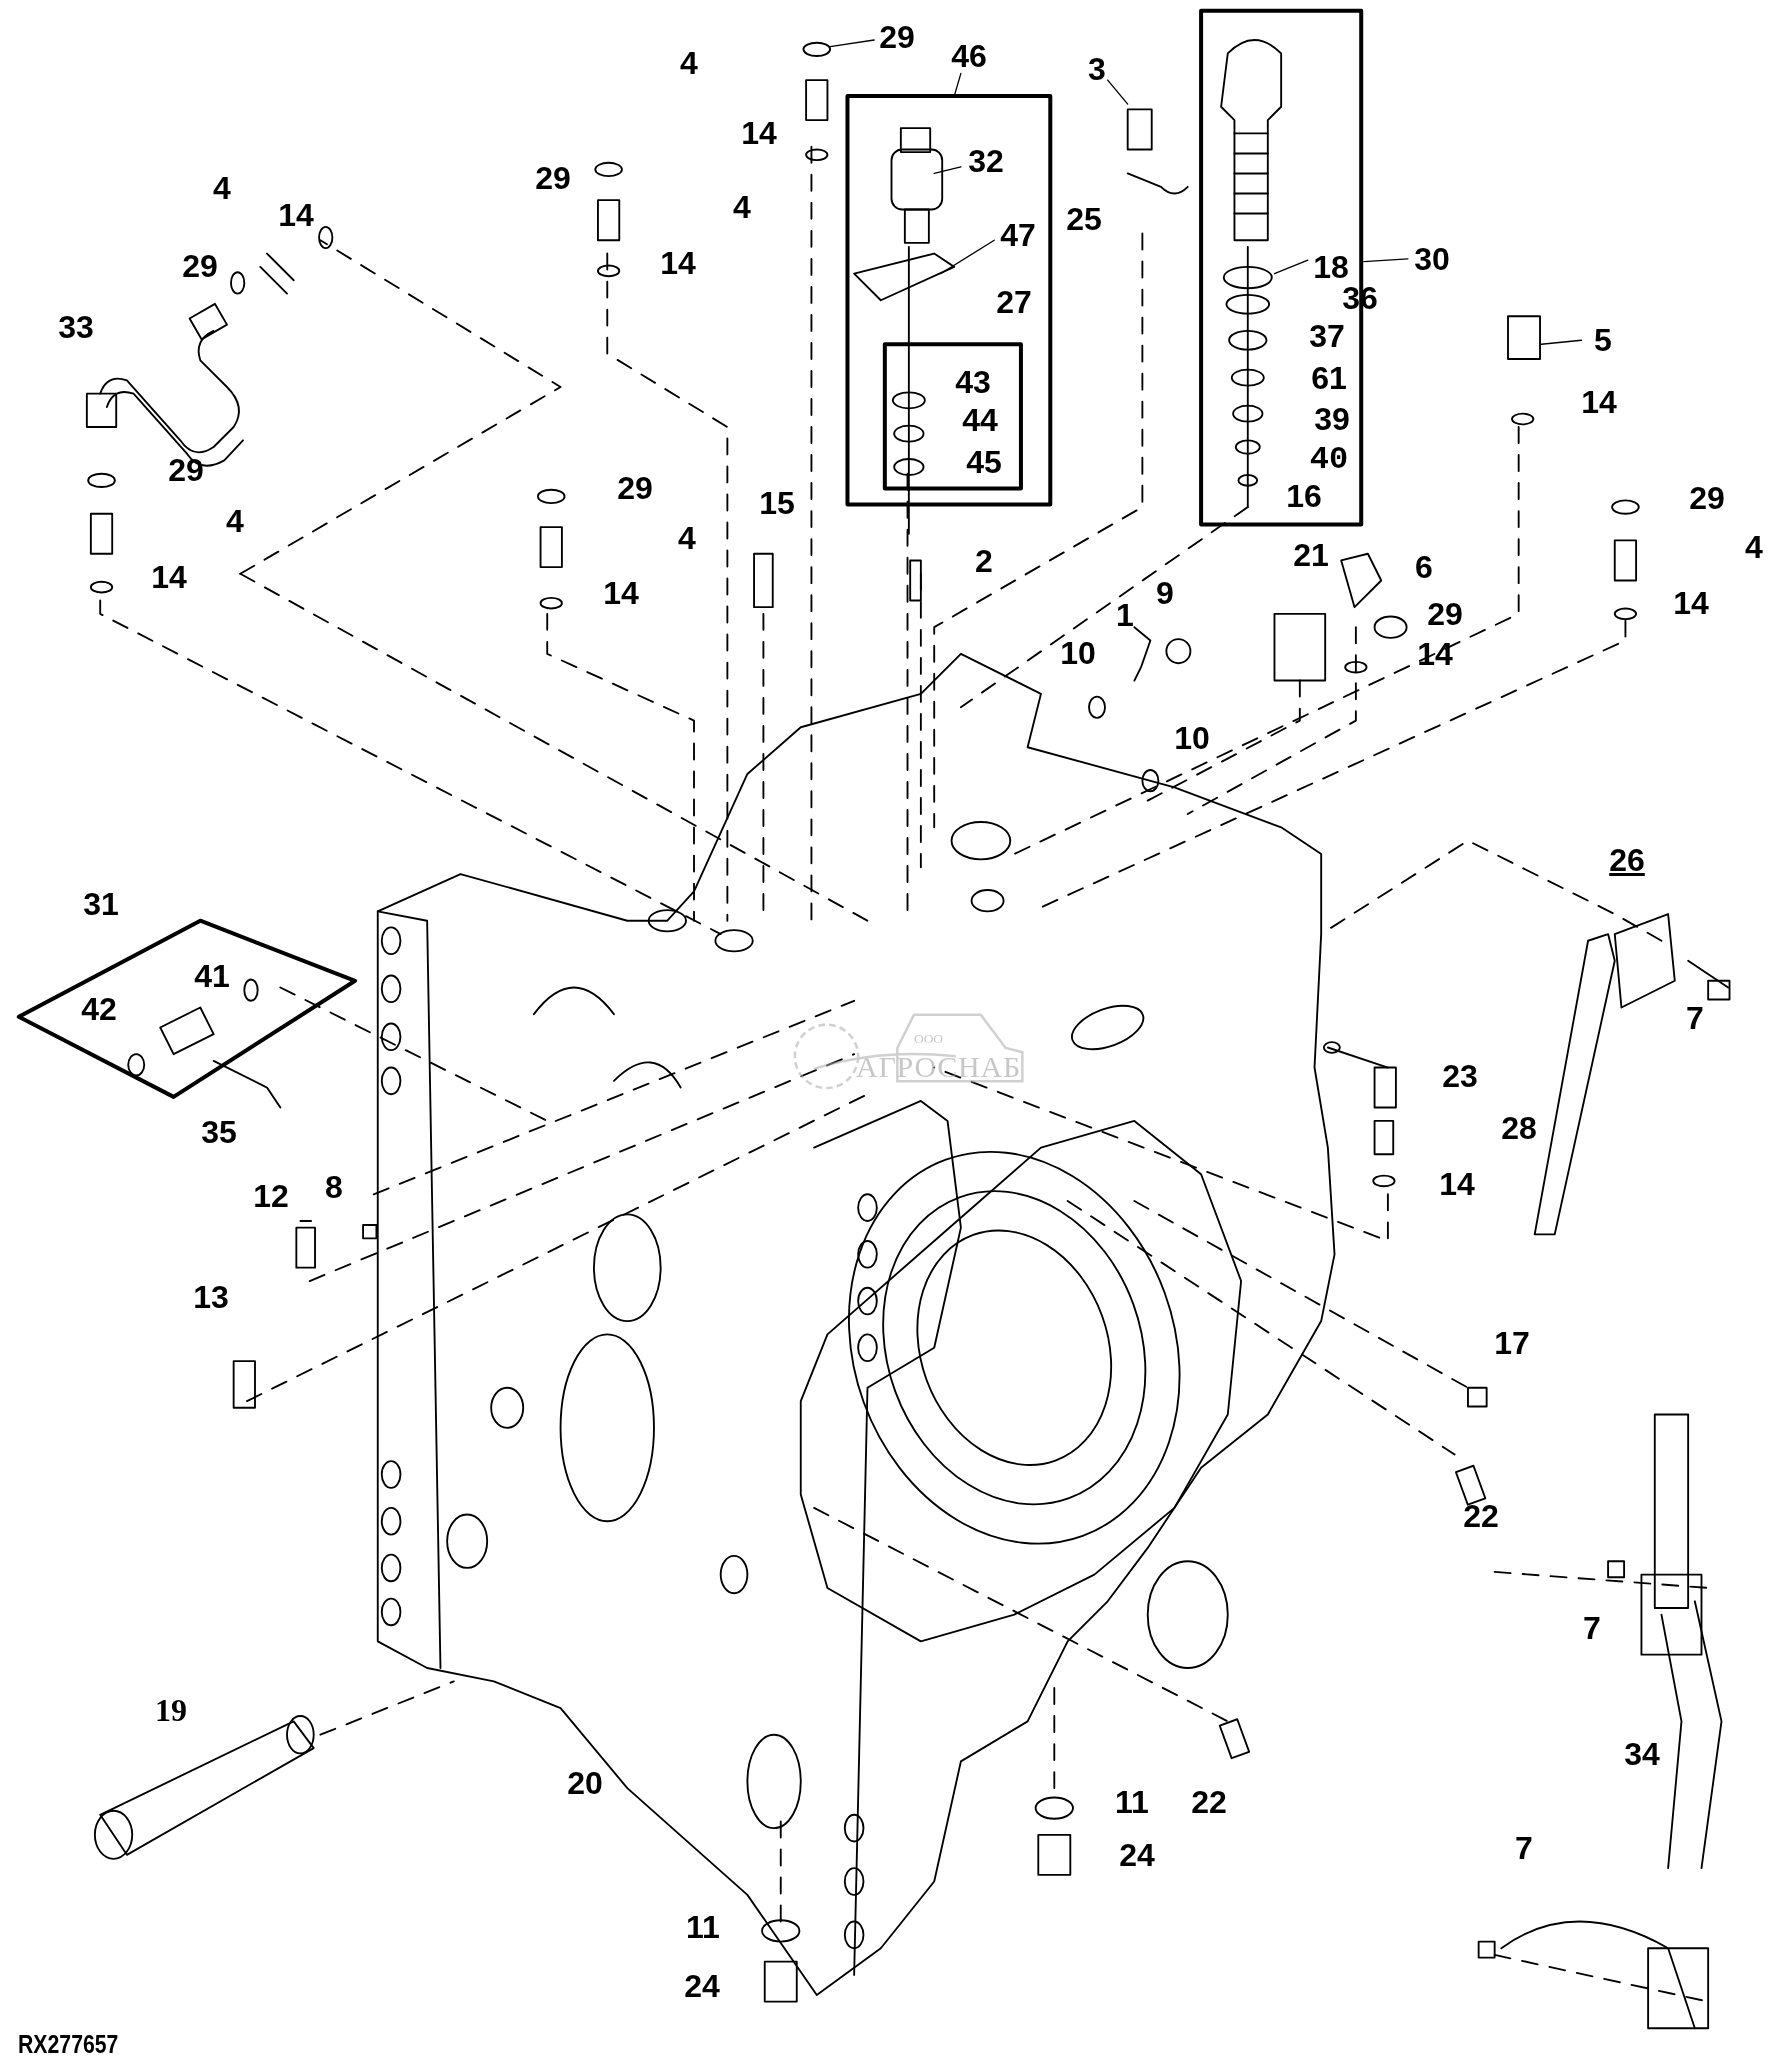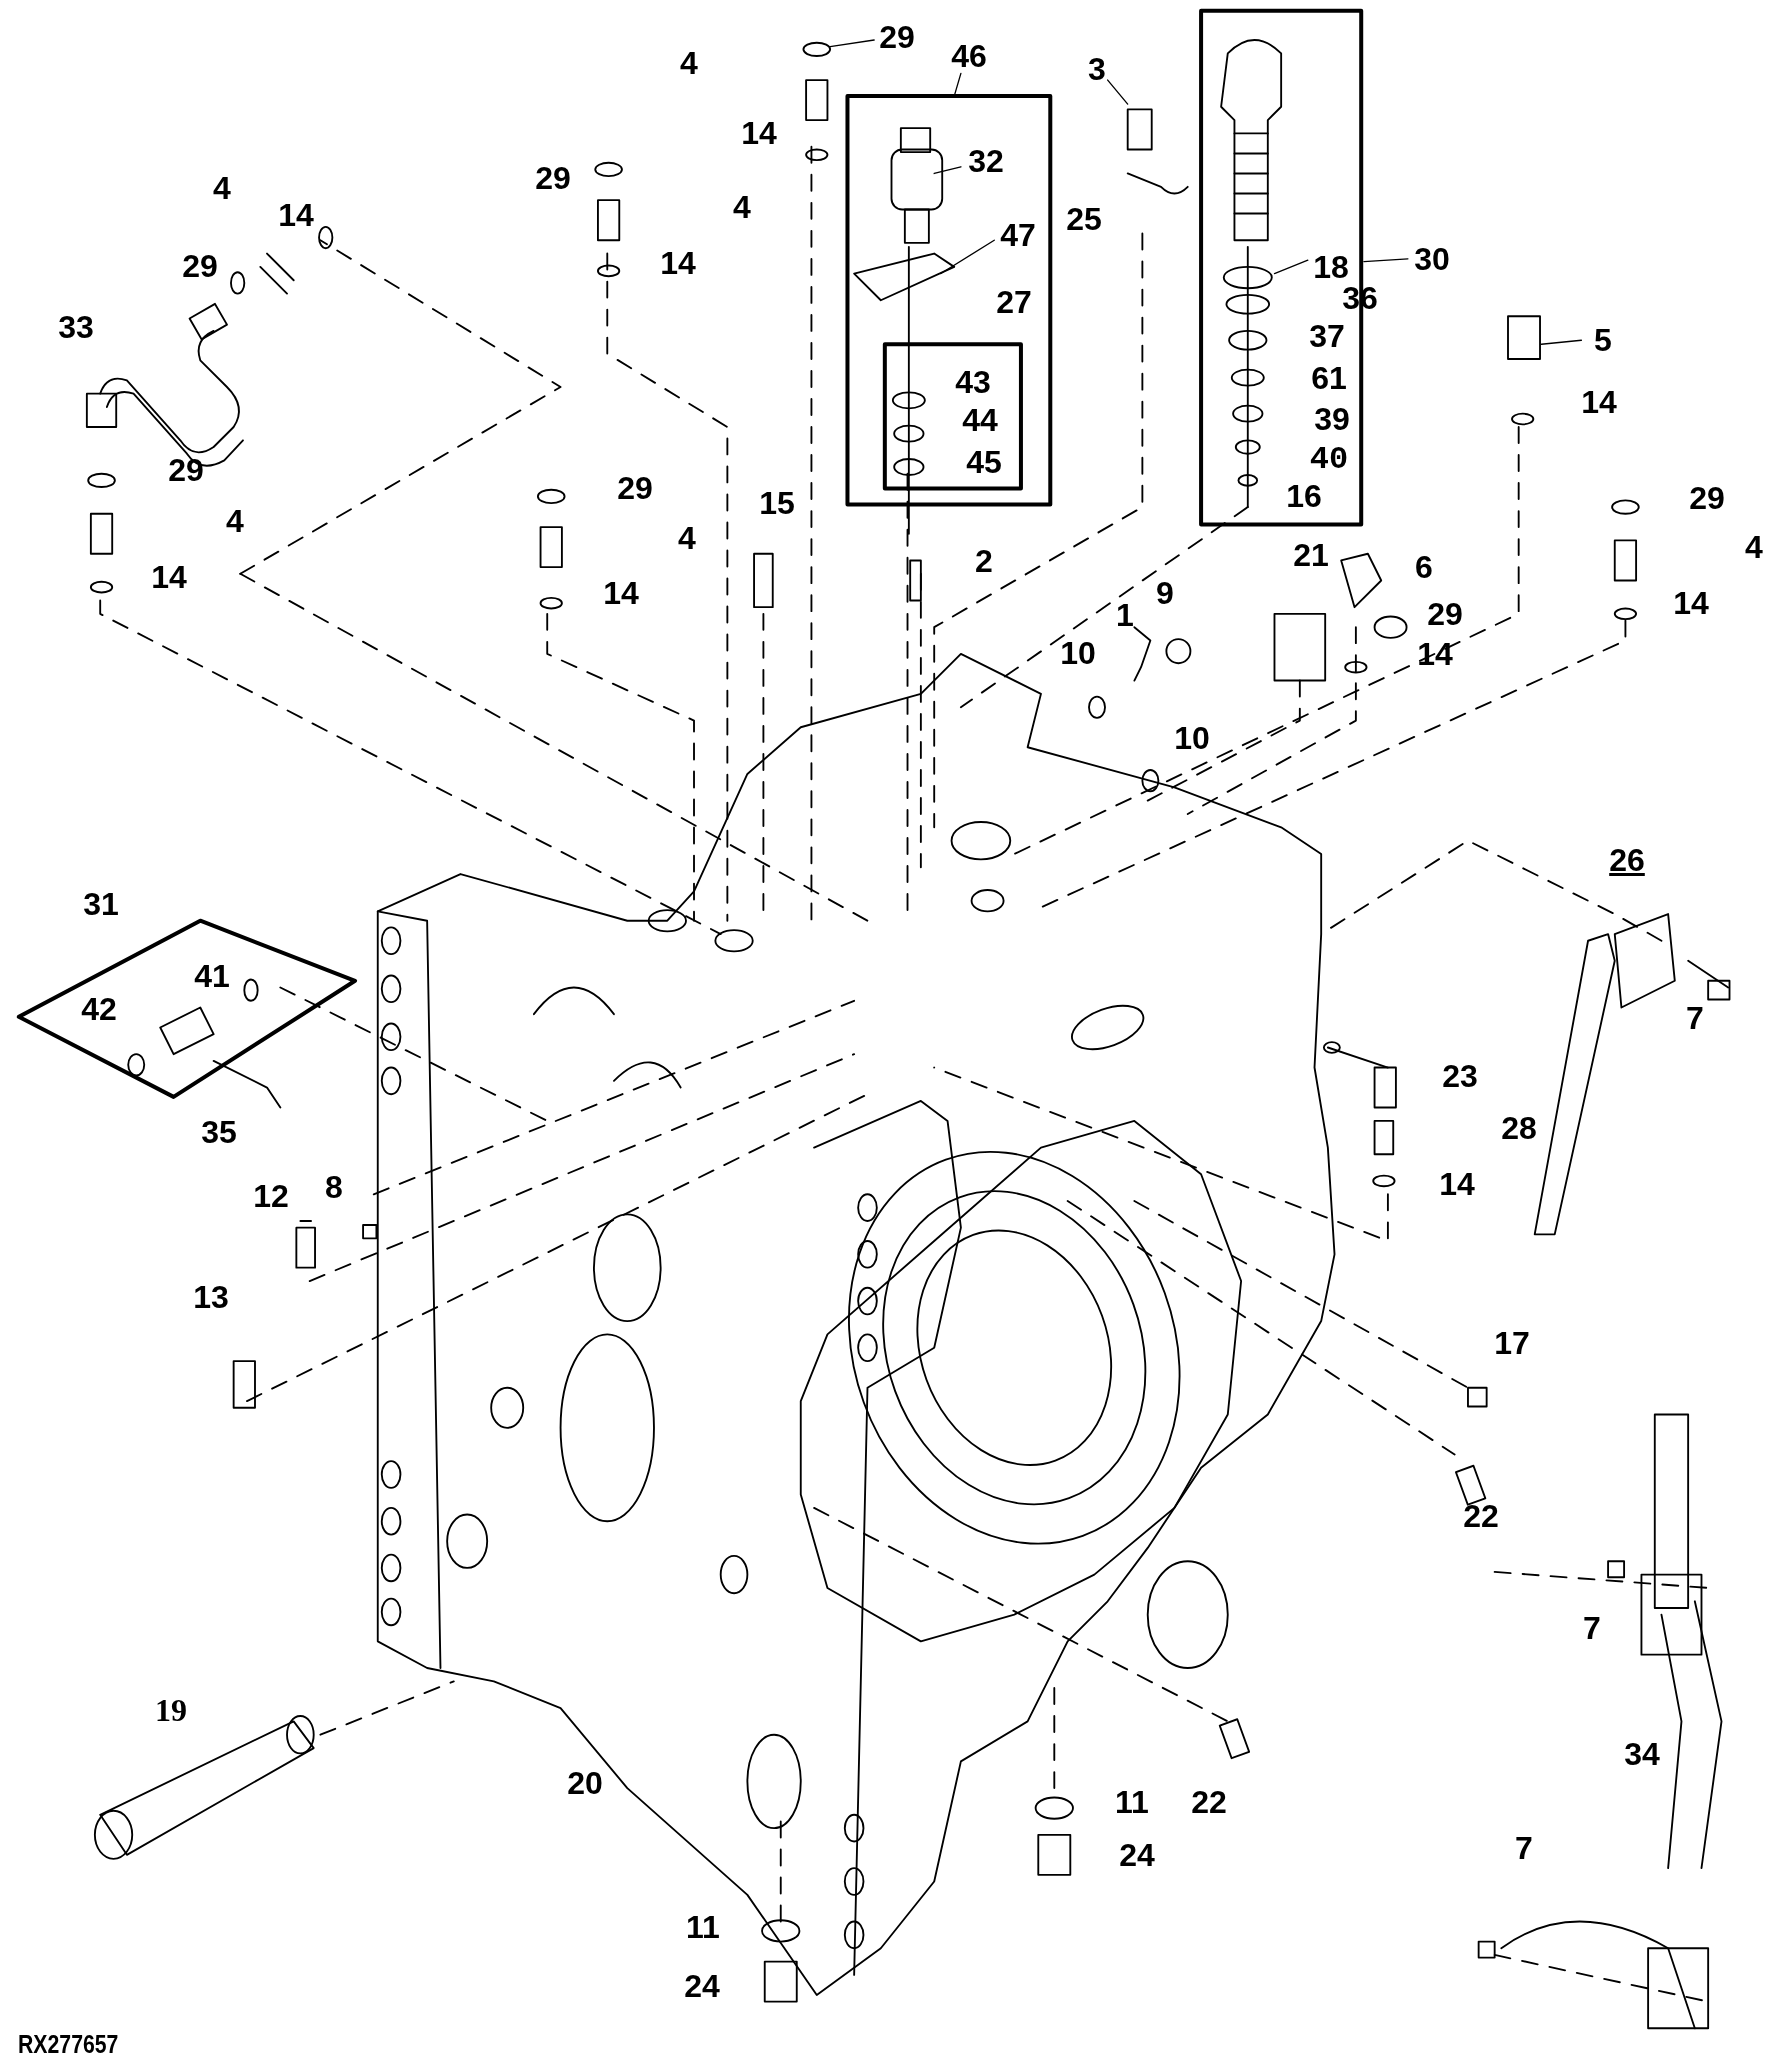--- a/index.html
+++ b/index.html
@@ -224,20 +224,31 @@
           <path d="M830,60 L845,78"></path>
         <path d="M720,125 L700,130"></path>
           <path d="M745,180 L705,205"></path>
           <path d="M980,195 L955,205"></path>
         <path d="M1055,194 L1022,196"></path>
           <path d="M1185,255 L1155,258"></path>
       </g>
     </g>
   </svg>
 
+  <div class="watermark">
+    <svg width="250" height="100" viewBox="0 0 300 120">
+      <g fill="none" stroke="#aaa" stroke-width="3">
+        <circle cx="45" cy="70" r="38" stroke-dasharray="8 5"></circle>
+        <path d="M130,60 L150,20 L230,20 L260,60 L280,65 L280,100 L130,100 Z"></path>
+        <path d="M30,85 Q110,60 200,70"></path>
+      </g>
+    </svg>
+    <span class="watermark-ooo">ООО</span>
+    <span class="watermark-text">АГРОСНАБ</span>
+  </div>
 
   <div id="callouts">
       <div class="callout" style="left: 897px; top: 37px;">29</div>
       <div class="callout" style="left: 689px; top: 63px;">4</div>
       <div class="callout" style="left: 969px; top: 56px;">46</div>
       <div class="callout" style="left: 1097px; top: 69px;">3</div>
       <div class="callout" style="left: 759px; top: 133px;">14</div>
       <div class="callout" style="left: 986px; top: 161px;">32</div>
       <div class="callout" style="left: 553px; top: 178px;">29</div>
       <div class="callout" style="left: 742px; top: 207px;">4</div>

